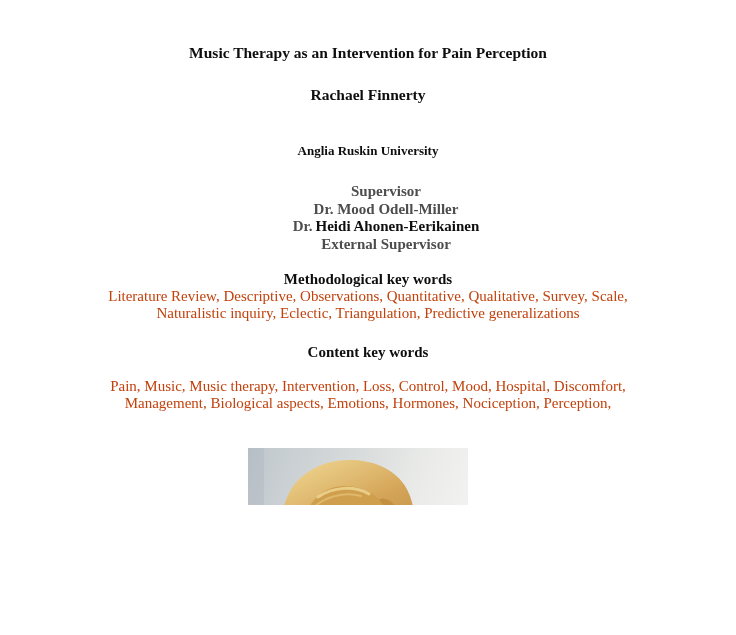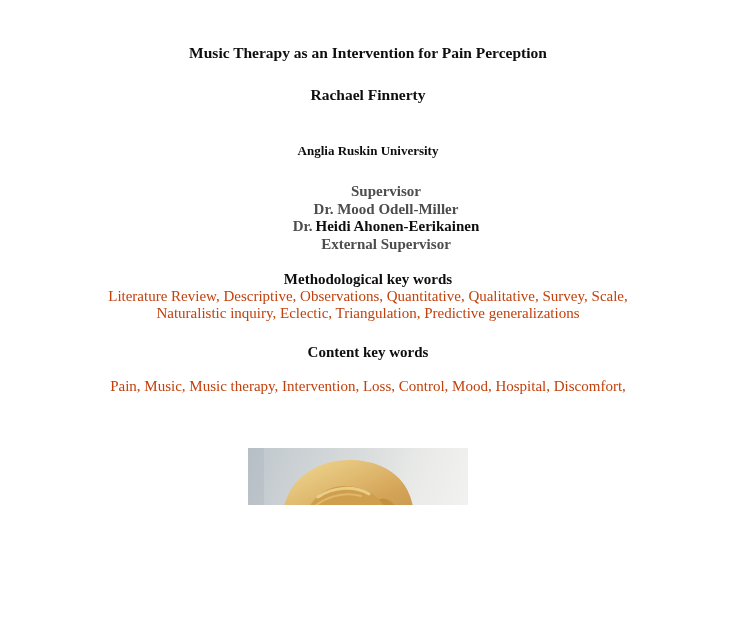--- a/index.html
+++ b/index.html
@@ -61,20 +61,21 @@
 
   <div class="kw-body method-body">
     <div>Literature Review, Descriptive, Observations, Quantitative, Qualitative, Survey, Scale,</div>
     <div>Naturalistic inquiry, Eclectic, Triangulation, Predictive generalizations</div>
   </div>
 
   <div class="line kw-heading content-heading">Content key words</div>
 
   <div class="kw-body content-body">
     <div>Pain, Music, Music therapy, Intervention, Loss, Control, Mood, Hospital, Discomfort,</div>
+    <div>Management, Biological aspects, Emotions, Hormones, Nociception, Perception,</div>
   </div>
 
   <div class="photo">
     <svg viewBox="0 0 220 166" xmlns="http://www.w3.org/2000/svg">
       <defs>
         <linearGradient id="bgG" x1="0" y1="0" x2="1" y2="0.25">
           <stop offset="0" stop-color="#bfc7cd"></stop>
           <stop offset="0.5" stop-color="#d9dcdc"></stop>
           <stop offset="0.8" stop-color="#ebecea"></stop>
           <stop offset="1" stop-color="#f1f1ef"></stop>

